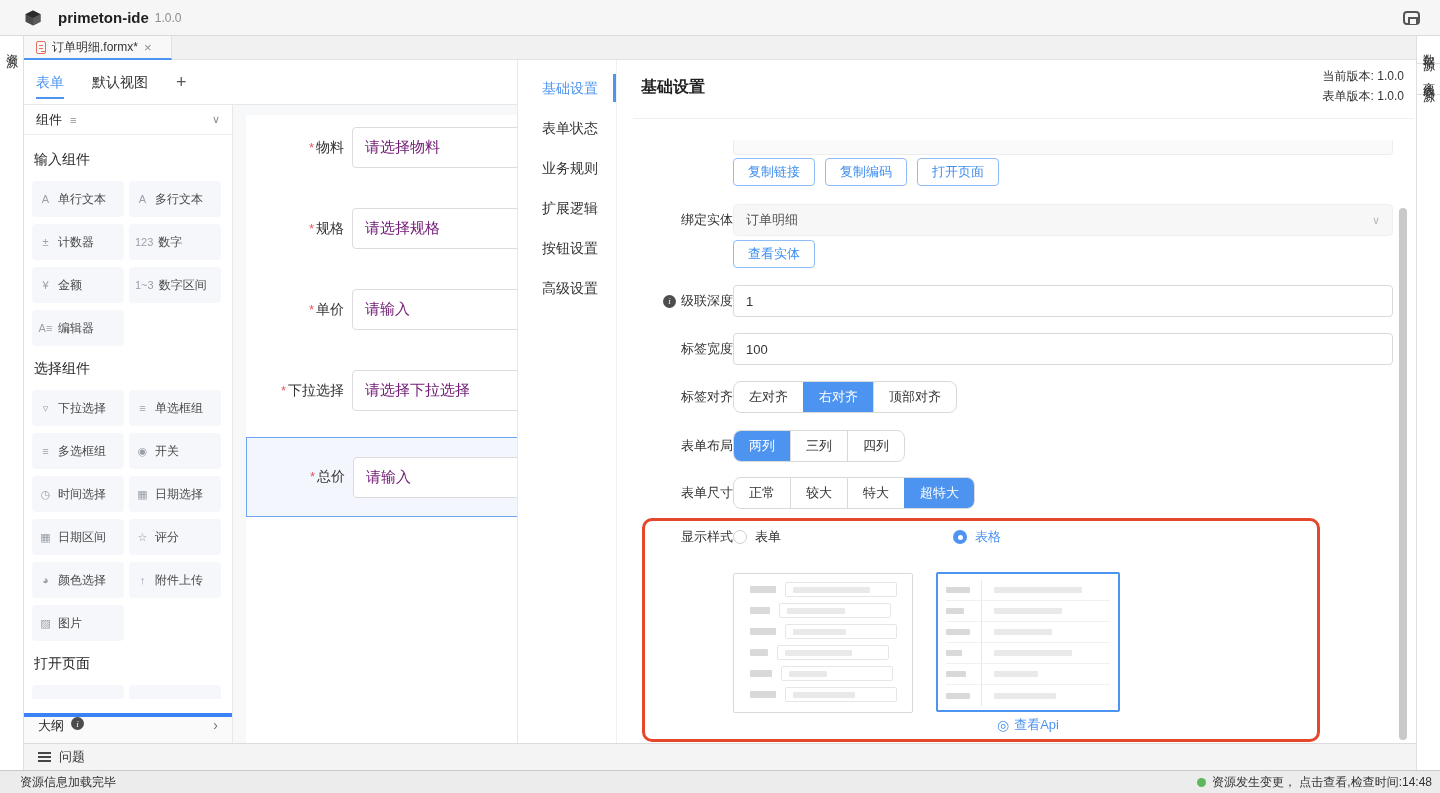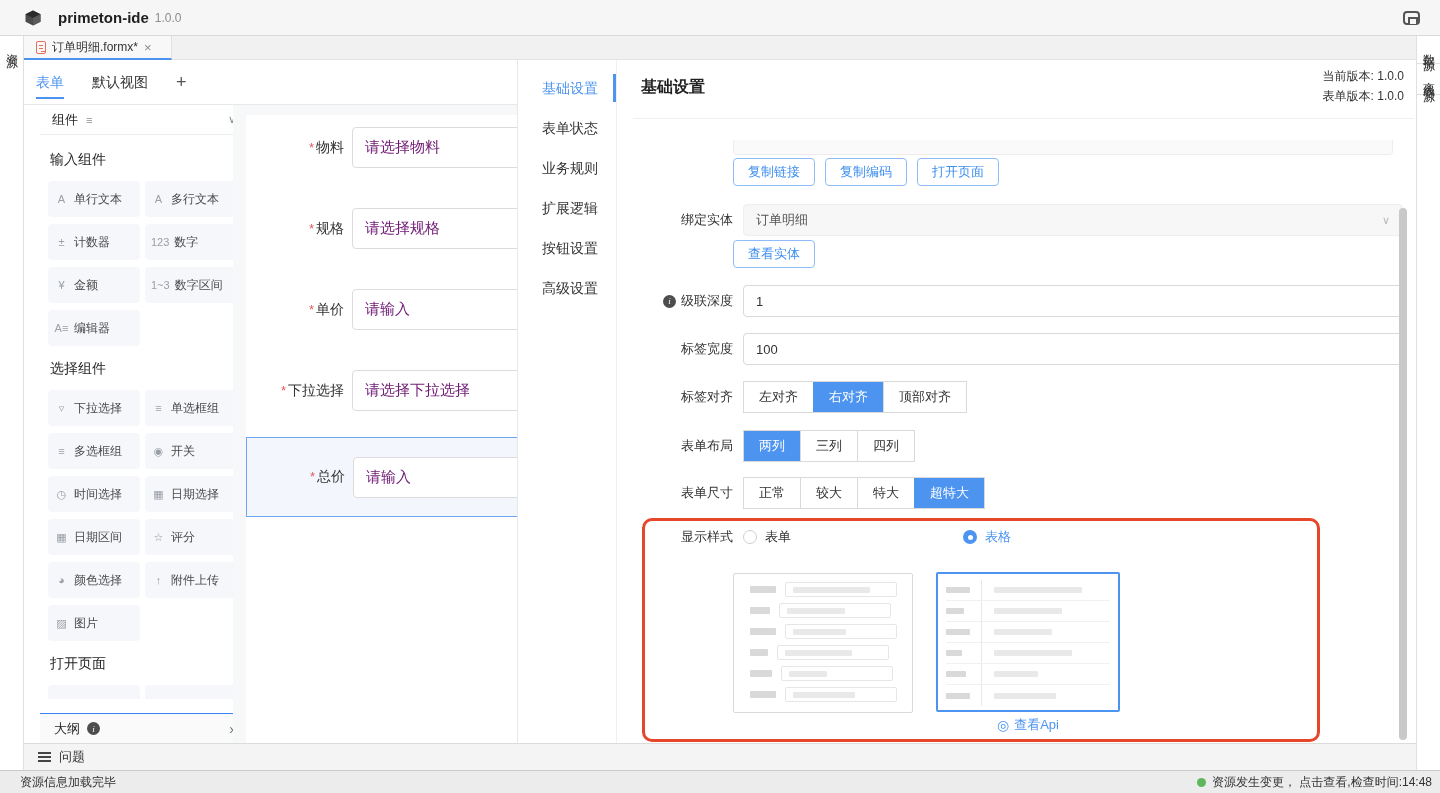--- a/index.html
+++ b/index.html
@@ -44,35 +44,35 @@
 
   
   #viewtabs{left:24px;top:60px;width:493px;height:45px;background:#fff;border-bottom:1px solid #e8e8e8;
     display:flex;align-items:center;gap:28px;padding:0 0 0 12px}
   #viewtabs .vt{font-size:14px;color:#333;cursor:pointer;height:45px;line-height:45px;position:relative}
   #viewtabs .vt.active{color:var(--accent)}
   #viewtabs .vt.active::after{content:"";position:absolute;left:0;right:0;bottom:6px;height:2px;background:var(--accent)}
   #viewtabs .add{font-size:18px;color:#555;cursor:pointer}
 
   
-  #components{left:40px;top:105px;width:209px;height:638px;background:#fff;border-right:1px solid #e8e8e8;overflow:hidden}
+  #components{left:24px;top:105px;width:209px;height:638px;background:#fff;border-right:1px solid #e8e8e8;overflow:hidden}
   #cmp-header{height:30px;border-bottom:1px solid #ececec;display:flex;align-items:center;padding:0 12px;gap:8px}
   #cmp-header .t{font-size:13px;color:#262626}
   #cmp-header .menu{color:#8c8c8c;font-size:11px}
   #cmp-header .chev{margin-left:auto;color:#8c8c8c;font-size:11px;cursor:pointer}
   #cmp-scroll{position:absolute;left:0;top:30px;right:0;bottom:30px;overflow:hidden;padding:2px 8px 0 8px}
   .cmp-section-title{font-size:14px;color:#262626;margin:14px 0 12px 2px}
   .cmp-grid{display:flex;flex-wrap:wrap;gap:7px 5px}
   .cmp-item{width:92px;height:36px;background:#f6f7fb;border-radius:4px;display:flex;align-items:center;
     padding:0 6px;gap:5px;cursor:grab}
   .cmp-icon{color:#9aa0a8;font-size:11px;min-width:15px;text-align:center;flex-shrink:0;white-space:nowrap}
   .cmp-label{font-size:12px;color:#4a4a4a;white-space:nowrap}
   .cmp-stub{width:92px;height:14px;background:#f6f7fb;border-radius:4px 4px 0 0}
-  #outline-bar{position:absolute;left:0;bottom:0;width:100%;height:30px;background:#fafafa;border-top:1px solid #3b82f6;
-    display:flex;align-items:center;padding:0 14px;gap:7px;cursor:pointer}
+  #outline-bar{position:absolute;left:0;bottom:0;width:100%;height:30px;background:#fafafa;border-top:4px solid #3b82f6;
+    display:flex;align-items:flex-start;padding:0 14px;gap:7px;cursor:pointer}
   #outline-bar .t{font-size:13px;color:#262626}
   #outline-bar .chev{margin-left:auto;color:#707070;font-size:14px}
   .info-icon{display:inline-flex;width:13px;height:13px;border-radius:50%;background:#4d4d4d;color:#fff;
     align-items:center;justify-content:center;flex-shrink:0}
   .info-icon::after{content:"i";font-size:9px;font-family:"Liberation Serif",serif;font-style:italic}
 
   
   #canvas{left:233px;top:105px;width:284px;height:638px;background:#f7f8fa;overflow:hidden}
   #form-surface{position:absolute;left:13px;top:10px;right:-4px;bottom:0;background:#fff}
   .cfield{position:absolute;left:13px;right:-40px;height:41px;display:flex;align-items:center}
@@ -91,35 +91,35 @@
   .snav-item.active::after{content:"";position:absolute;right:0;top:6px;bottom:6px;width:3px;background:var(--accent)}
 
   
   #panel{left:617px;top:60px;width:799px;height:683px;background:#fff}
   #panel-header{position:absolute;left:0;top:0;width:100%;height:58px;padding:12px 14px 0 24px}
   #panel-title{font-size:16px;font-weight:bold;color:#1f1f1f;position:absolute;left:24px;top:17px}
   #panel-versions{position:absolute;right:12px;top:6px;text-align:right;font-size:12px;color:#333;line-height:20px}
   #panel-divider{position:absolute;left:16px;right:2px;top:58px;height:1px;background:#f0f0f0}
 
   .prow{position:absolute;display:flex;align-items:center}
-  .prow-label{width:95px;text-align:right;font-size:13px;color:#333;flex-shrink:0;margin-right:10px;
+  .prow-label{width:95px;text-align:right;font-size:13px;color:#333;flex-shrink:0;margin-right:0;
     display:inline-flex;justify-content:flex-end;align-items:center;gap:5px;white-space:nowrap}
 
   #remnant{left:116px;top:80px;width:660px;height:15px;background:#fafafa;border:1px solid #ededed;border-top:none;border-radius:0 0 4px 4px}
   .btn-outline{height:28px;padding:0 14px;border:1px solid var(--accent-border);color:#3E8EF0;background:#fff;
     border-radius:4px;font-size:13px;display:inline-flex;align-items:center;cursor:pointer}
   #action-btns{left:116px;top:98px;display:flex;gap:10px}
 
   #bind-select{width:660px;height:32px;background:#f7f7f7;border:1px solid #efefef;border-radius:4px;
     display:flex;align-items:center;padding:0 12px;font-size:13px;color:#555}
   #bind-select .chev{margin-left:auto;color:#b8b8b8;font-size:11px}
   .txt-input{width:660px;height:32px;background:#fff;border:1px solid #d9d9d9;border-radius:4px;
     display:flex;align-items:center;padding:0 12px;font-size:13px;color:#333}
 
-  .seg{display:inline-flex;border:1px solid #d9d9d9;border-radius:0;overflow:hidden;background:#fff;height:32px}
+  .seg{display:inline-flex;border:1px solid #d9d9d9;border-radius:8px;overflow:hidden;background:#fff;height:32px}
   .seg span{padding:0 15px;line-height:30px;font-size:13px;color:#333;border-left:1px solid #d9d9d9;cursor:pointer;white-space:nowrap}
   .seg span:first-child{border-left:none}
   .seg span.active{background:var(--accent);color:#fff;border-left-color:var(--accent)}
 
   #red-box{left:25px;top:458px;width:678px;height:224px;border:3px solid var(--red);border-radius:10px;pointer-events:none}
 
   .radio{width:14px;height:14px;border:1px solid #d0d0d0;border-radius:50%;background:#fff;flex-shrink:0;cursor:pointer}
   .radio.checked{border:none;background:var(--accent)}
   .radio.checked::after{content:"";display:block;width:5px;height:5px;border-radius:50%;background:#fff;margin:4.5px auto 0}
   .radio-label{font-size:13px;color:#333;margin-left:8px}

